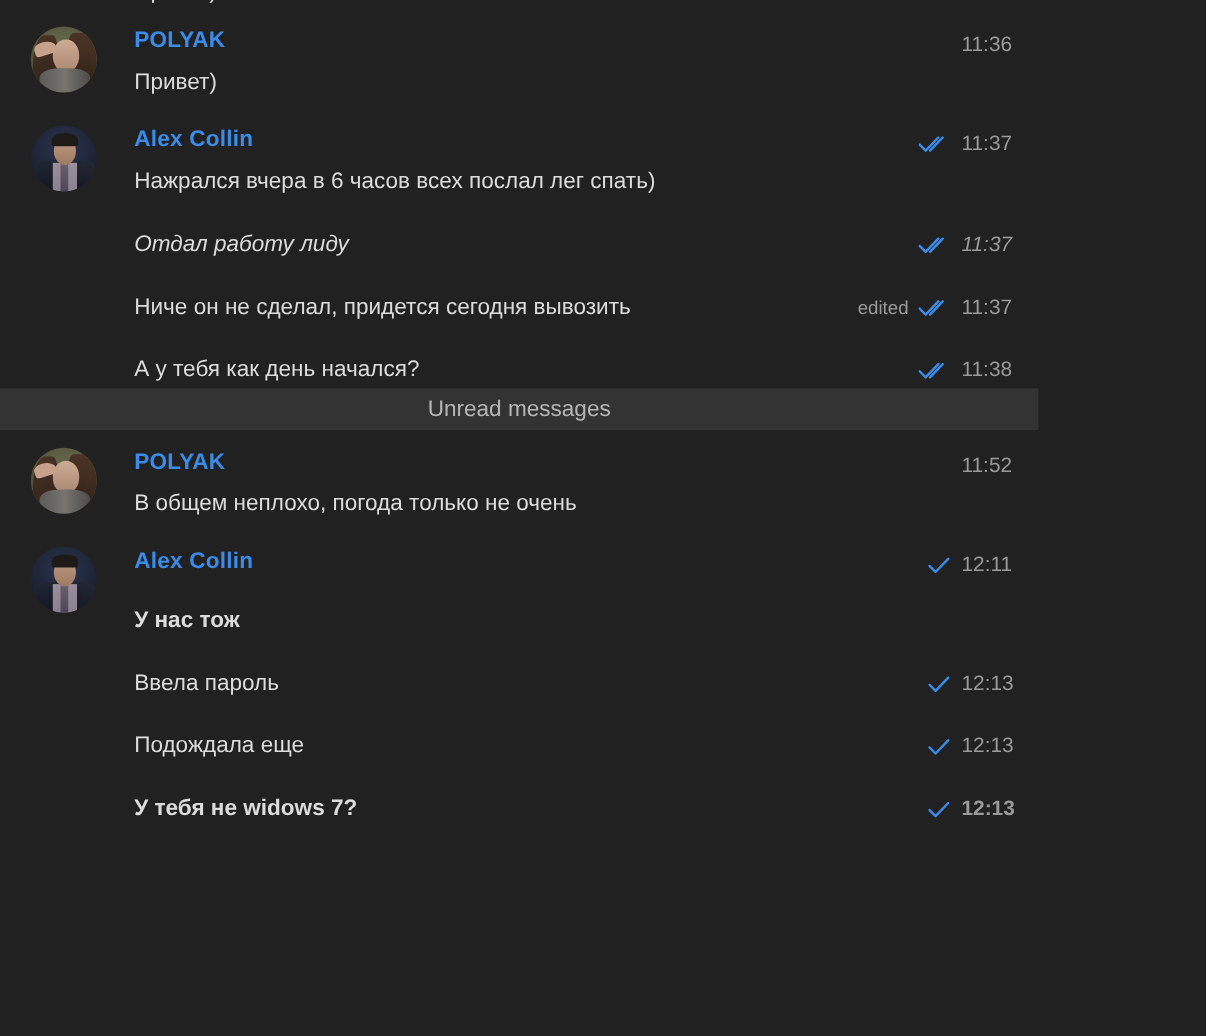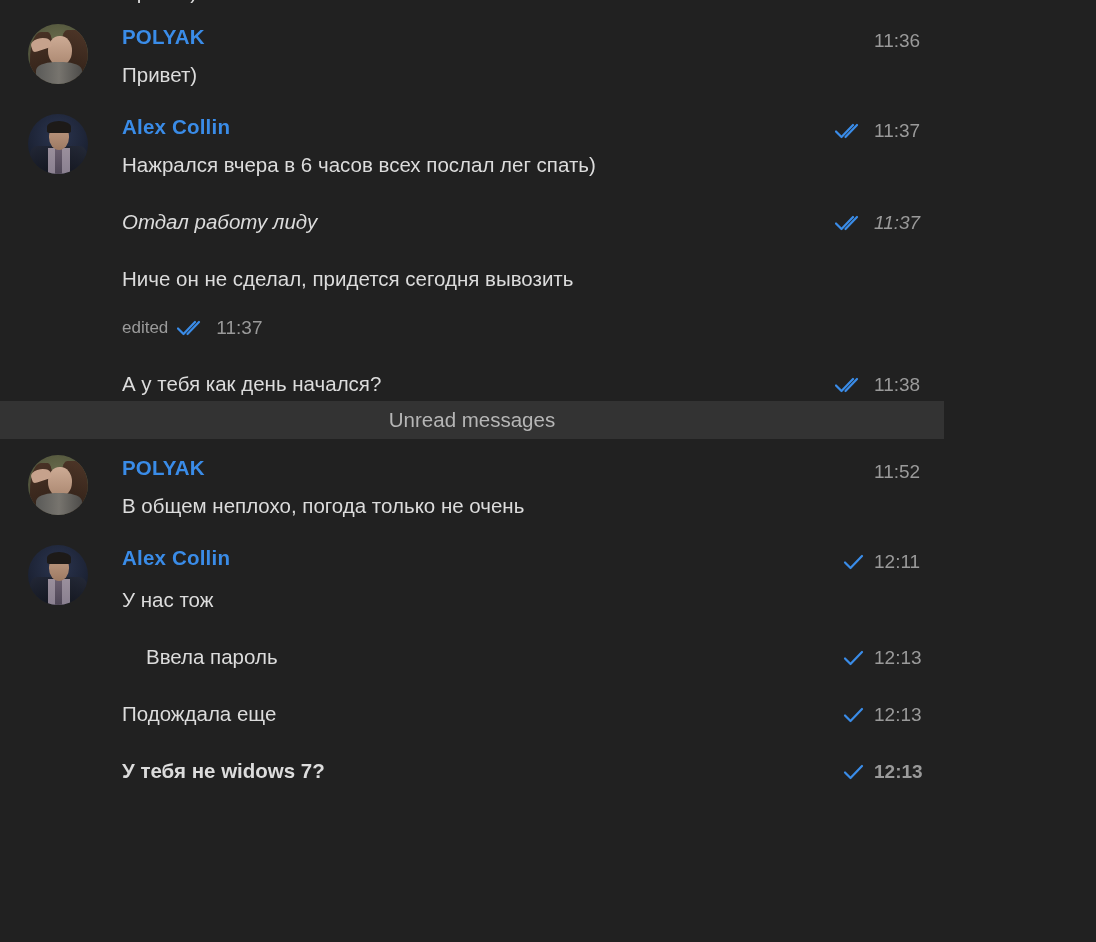--- a/index.html
+++ b/index.html
@@ -175,21 +175,21 @@
             <div class="meta">
               <span class="ticks">
                 <svg width="30" height="16" viewBox="0 0 30 16">
                   <path d="M1 8.5 L6.5 14 L18 2" fill="none" stroke="#3a8ce8" stroke-width="2.2" stroke-linecap="round" stroke-linejoin="round"></path>
                   <path d="M10.5 14 L22 2" fill="none" stroke="#3a8ce8" stroke-width="2.2" stroke-linecap="round" stroke-linejoin="round"></path>
                 </svg>
               </span>
               <span class="time">11:37</span>
             </div>
           </div>
-          <div class="text-line" style="margin-top:24px;flex-direction:column;">
+          <div class="text-line" style="margin-top:24px;">
             <div class="text">Ниче он не сделал, придется сегодня вывозить</div>
             <div class="meta">
               <span class="edited">edited</span>
               <span class="ticks">
                 <svg width="30" height="16" viewBox="0 0 30 16">
                   <path d="M1 8.5 L6.5 14 L18 2" fill="none" stroke="#3a8ce8" stroke-width="2.2" stroke-linecap="round" stroke-linejoin="round"></path>
                   <path d="M10.5 14 L22 2" fill="none" stroke="#3a8ce8" stroke-width="2.2" stroke-linecap="round" stroke-linejoin="round"></path>
                 </svg>
               </span>
               <span class="time">11:37</span>
@@ -251,27 +251,27 @@
             <div class="sender">Alex Collin</div>
             <div class="meta">
               <span class="ticks">
                 <svg width="22" height="16" viewBox="0 0 22 16">
                   <path d="M2 8.5 L7.5 14 L19 2" fill="none" stroke="#3a8ce8" stroke-width="2.2" stroke-linecap="round" stroke-linejoin="round"></path>
                 </svg>
               </span>
               <span class="time">12:11</span>
             </div>
           </div>
-          <div class="text-line" style="margin-top:6px;">
+          <div class="text-line" style="margin-top:18px;font-weight:bold;">
             <div class="text">У нас тож</div>
             <div class="meta" style="visibility:hidden;">
               <span class="time">00:00</span>
             </div>
           </div>
-          <div class="text-line" style="margin-top:24px;margin-left:24px;">
+          <div class="text-line" style="margin-top:24px;">
             <div class="text">Ввела пароль</div>
             <div class="meta">
               <span class="ticks">
                 <svg width="22" height="16" viewBox="0 0 22 16">
                   <path d="M2 8.5 L7.5 14 L19 2" fill="none" stroke="#3a8ce8" stroke-width="2.2" stroke-linecap="round" stroke-linejoin="round"></path>
                 </svg>
               </span>
               <span class="time">12:13</span>
             </div>
           </div>

